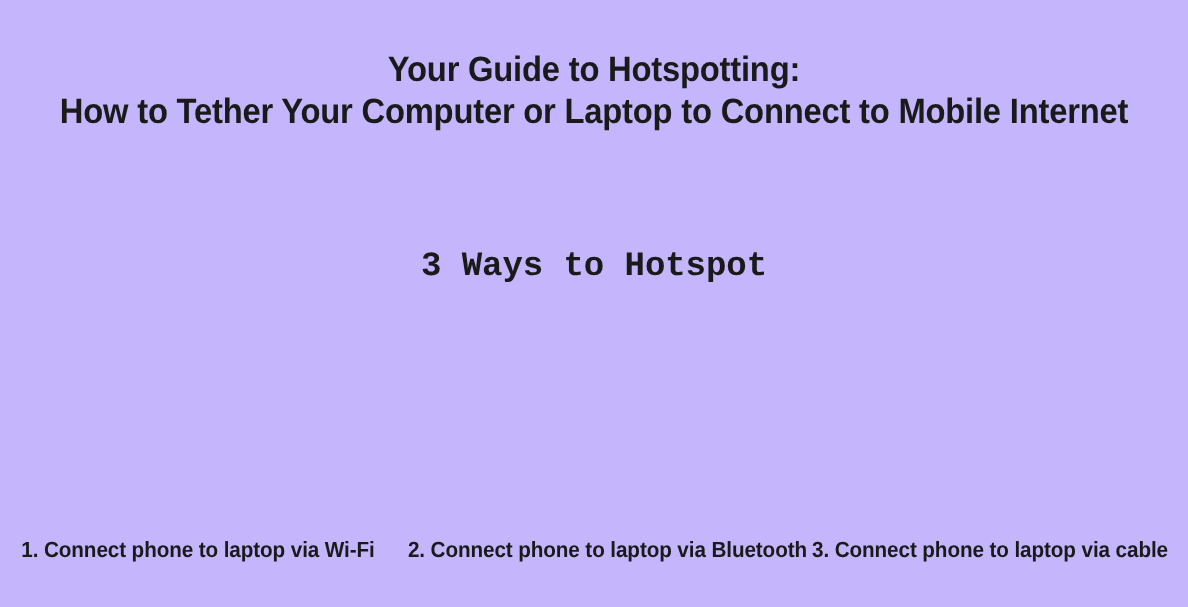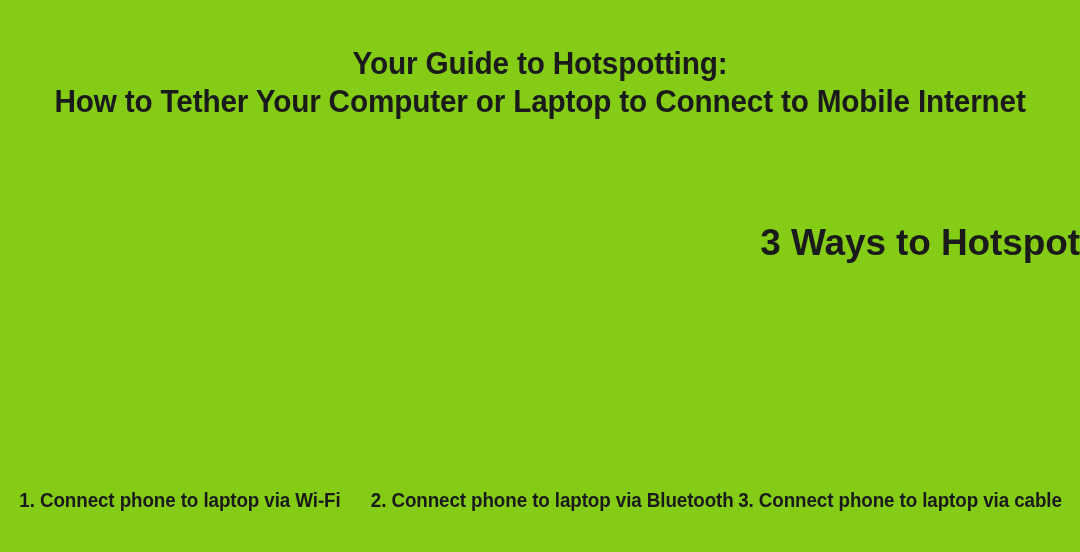--- a/index.html
+++ b/index.html
@@ -13,21 +13,21 @@
     background: #ffffff;
     font-family: "Liberation Sans", "DejaVu Sans", sans-serif;
     color: #1a1a1a;
     overflow: hidden;
   }
 
   .infographic {
     position: relative;
     width: 1080px;
     height: 552px;
-    background: #84cc16;
+    background: #c4b5fd;
     box-sizing: border-box;
   }
 
   
   .title-block {
     position: absolute;
     top: 44px;
     left: 0;
     width: 1080px;
     text-align: center;
@@ -45,24 +45,24 @@
     transform-origin: center center;
     white-space: nowrap;
   }
 
   
   .section-heading {
     position: absolute;
     top: 224px;
     left: 0;
     width: 1080px;
-    text-align: right;
-    font-family: Liberation Sans, sans-serif;
+    text-align: center;
+    font-family: Liberation Mono, monospace;
     font-weight: bold;
-    font-size: 37px;
+    font-size: 31px;
     line-height: 38px;
     letter-spacing: -0.1px;
     color: #1a1a1a;
     white-space: nowrap;
   }
 
   
   .illustration-area {
     position: absolute;
     top: 282px;

